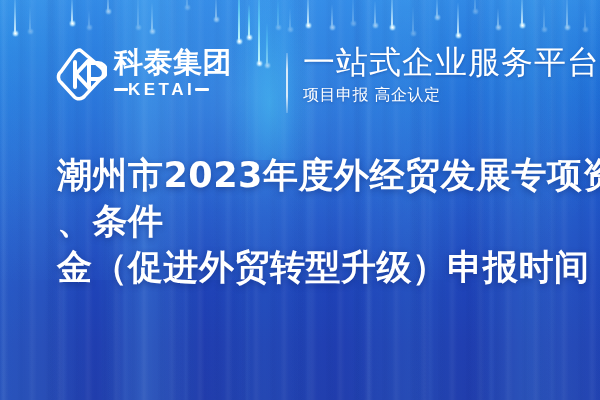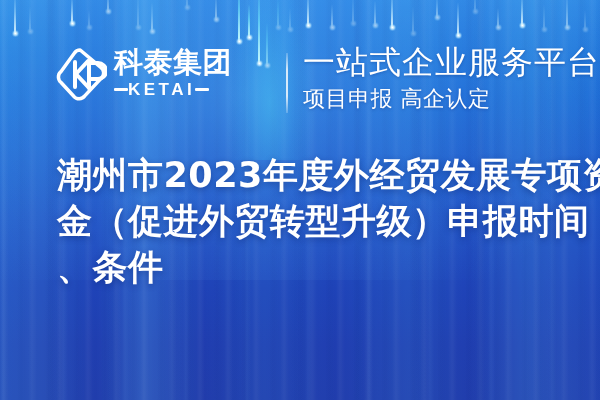--- a/index.html
+++ b/index.html
@@ -218,21 +218,21 @@
   .tagline-main {
     font-family: "DejaVu Sans", "Liberation Sans", sans-serif;
     font-size: 32px;
     line-height: 1.15;
     letter-spacing: 1px;
     white-space: nowrap;
     text-shadow: 0 1px 3px rgba(10,40,120,0.35);
   }
   .tagline-sub {
     font-family: "DejaVu Sans", "Liberation Sans", sans-serif;
-    font-size: 22px;
+    font-size: 16px;
     line-height: 1.25;
     margin-top: 4px;
     letter-spacing: 0.5px;
     white-space: nowrap;
     text-shadow: 0 1px 3px rgba(10,40,120,0.35);
   }
 
   
   .title-block {
     position: absolute;
@@ -325,17 +325,17 @@
     <div class="divider"></div>
 
     <div class="tagline">
       <div class="tagline-main">一站式企业服务平台</div>
       <div class="tagline-sub">项目申报 高企认定</div>
     </div>
   </div>
 
   <div class="title-block">
     <div class="title-line">潮州市2023年度外经贸发展专项资</div>
+    <div class="title-line">、条件</div>
     <div class="title-line">金（促进外贸转型升级）申报时间</div>
-    <div class="title-line">、条件</div>
   </div>
 
 </div>
 
 </body></html>

